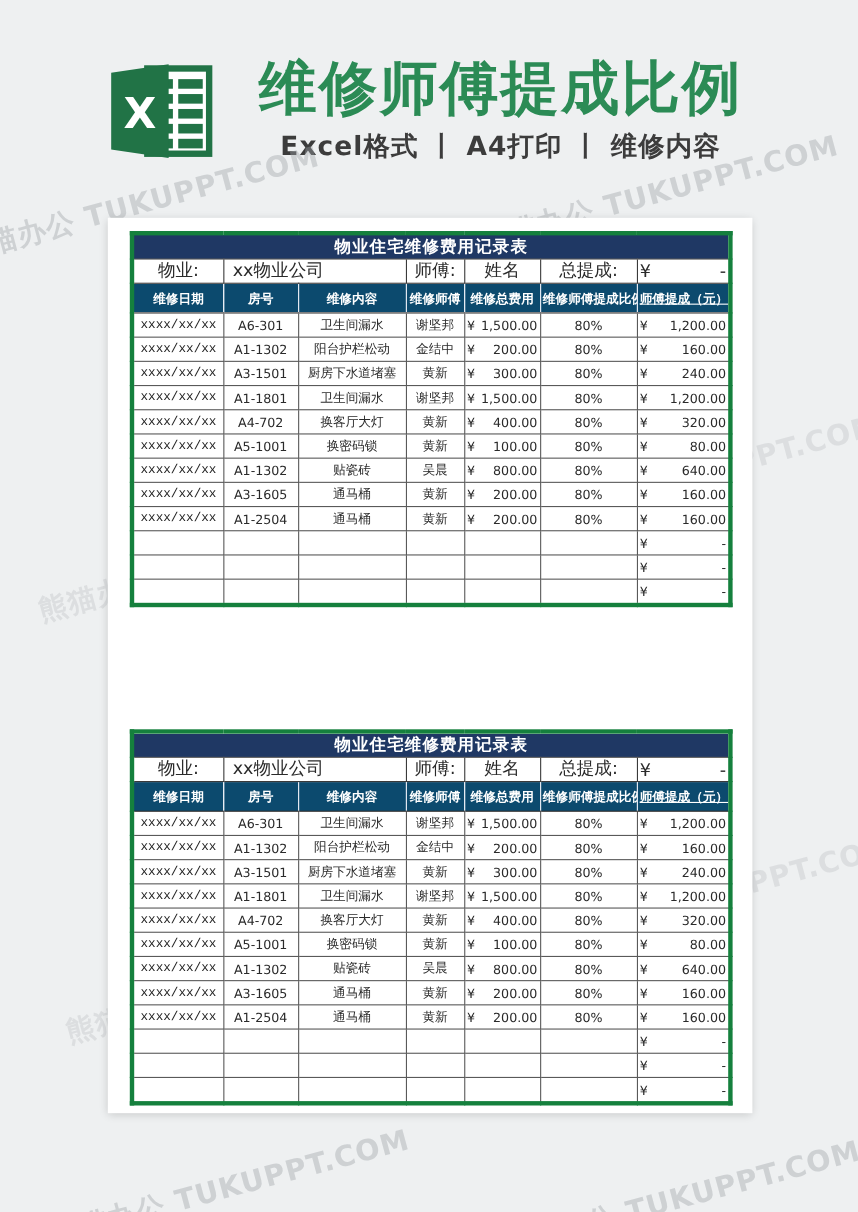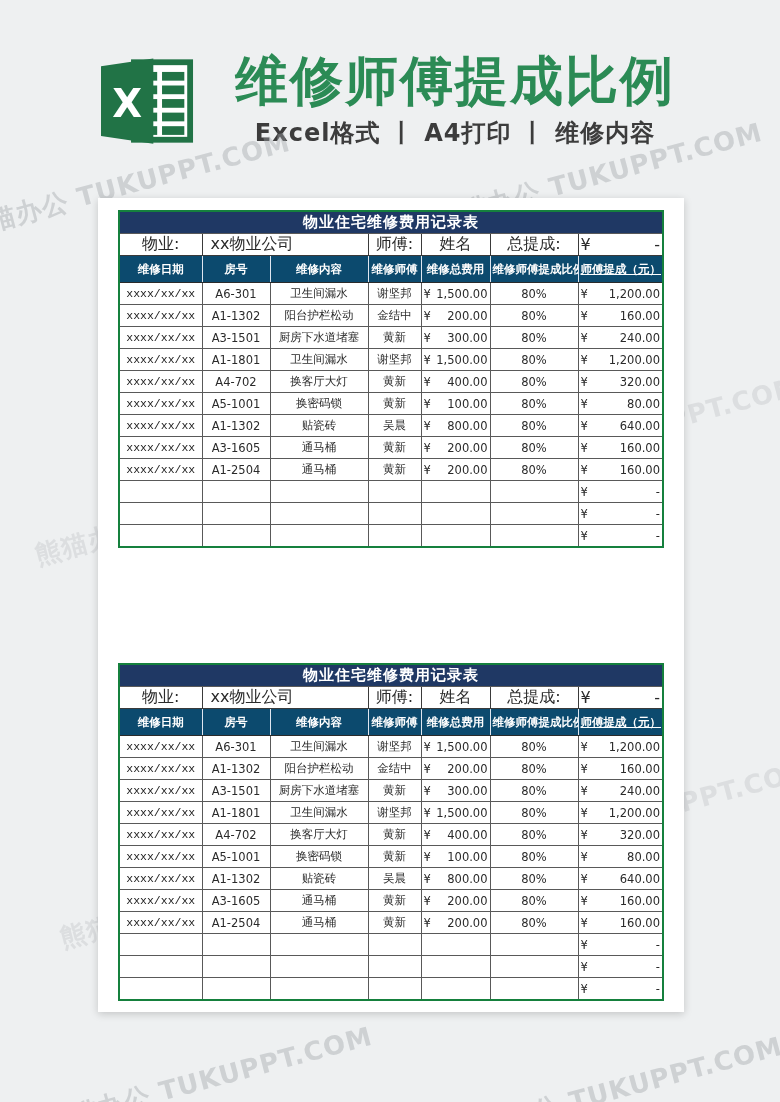--- a/index.html
+++ b/index.html
@@ -26,21 +26,21 @@
   
   .paper{
     position:absolute;left:98px;top:198px;width:586px;height:814px;
     background:#ffffff;box-shadow:0 2px 8px rgba(0,0,0,0.18);
   }
 
   
   table.record-table{
     position:absolute;left:20px;width:544px;
     border-collapse:collapse;table-layout:fixed;
-    border:2px solid #15803d;
+    border:4px solid #15803d;
     font-size:11.5px;color:#2a2a2a;
   }
   #table-1{top:12px;}
   #table-2{top:465px;}
   table.record-table td{
     border:1px solid #595959;height:21px;
     text-align:center;vertical-align:middle;
     overflow:hidden;white-space:nowrap;padding:0 2px;
   }
   td.t-title{

